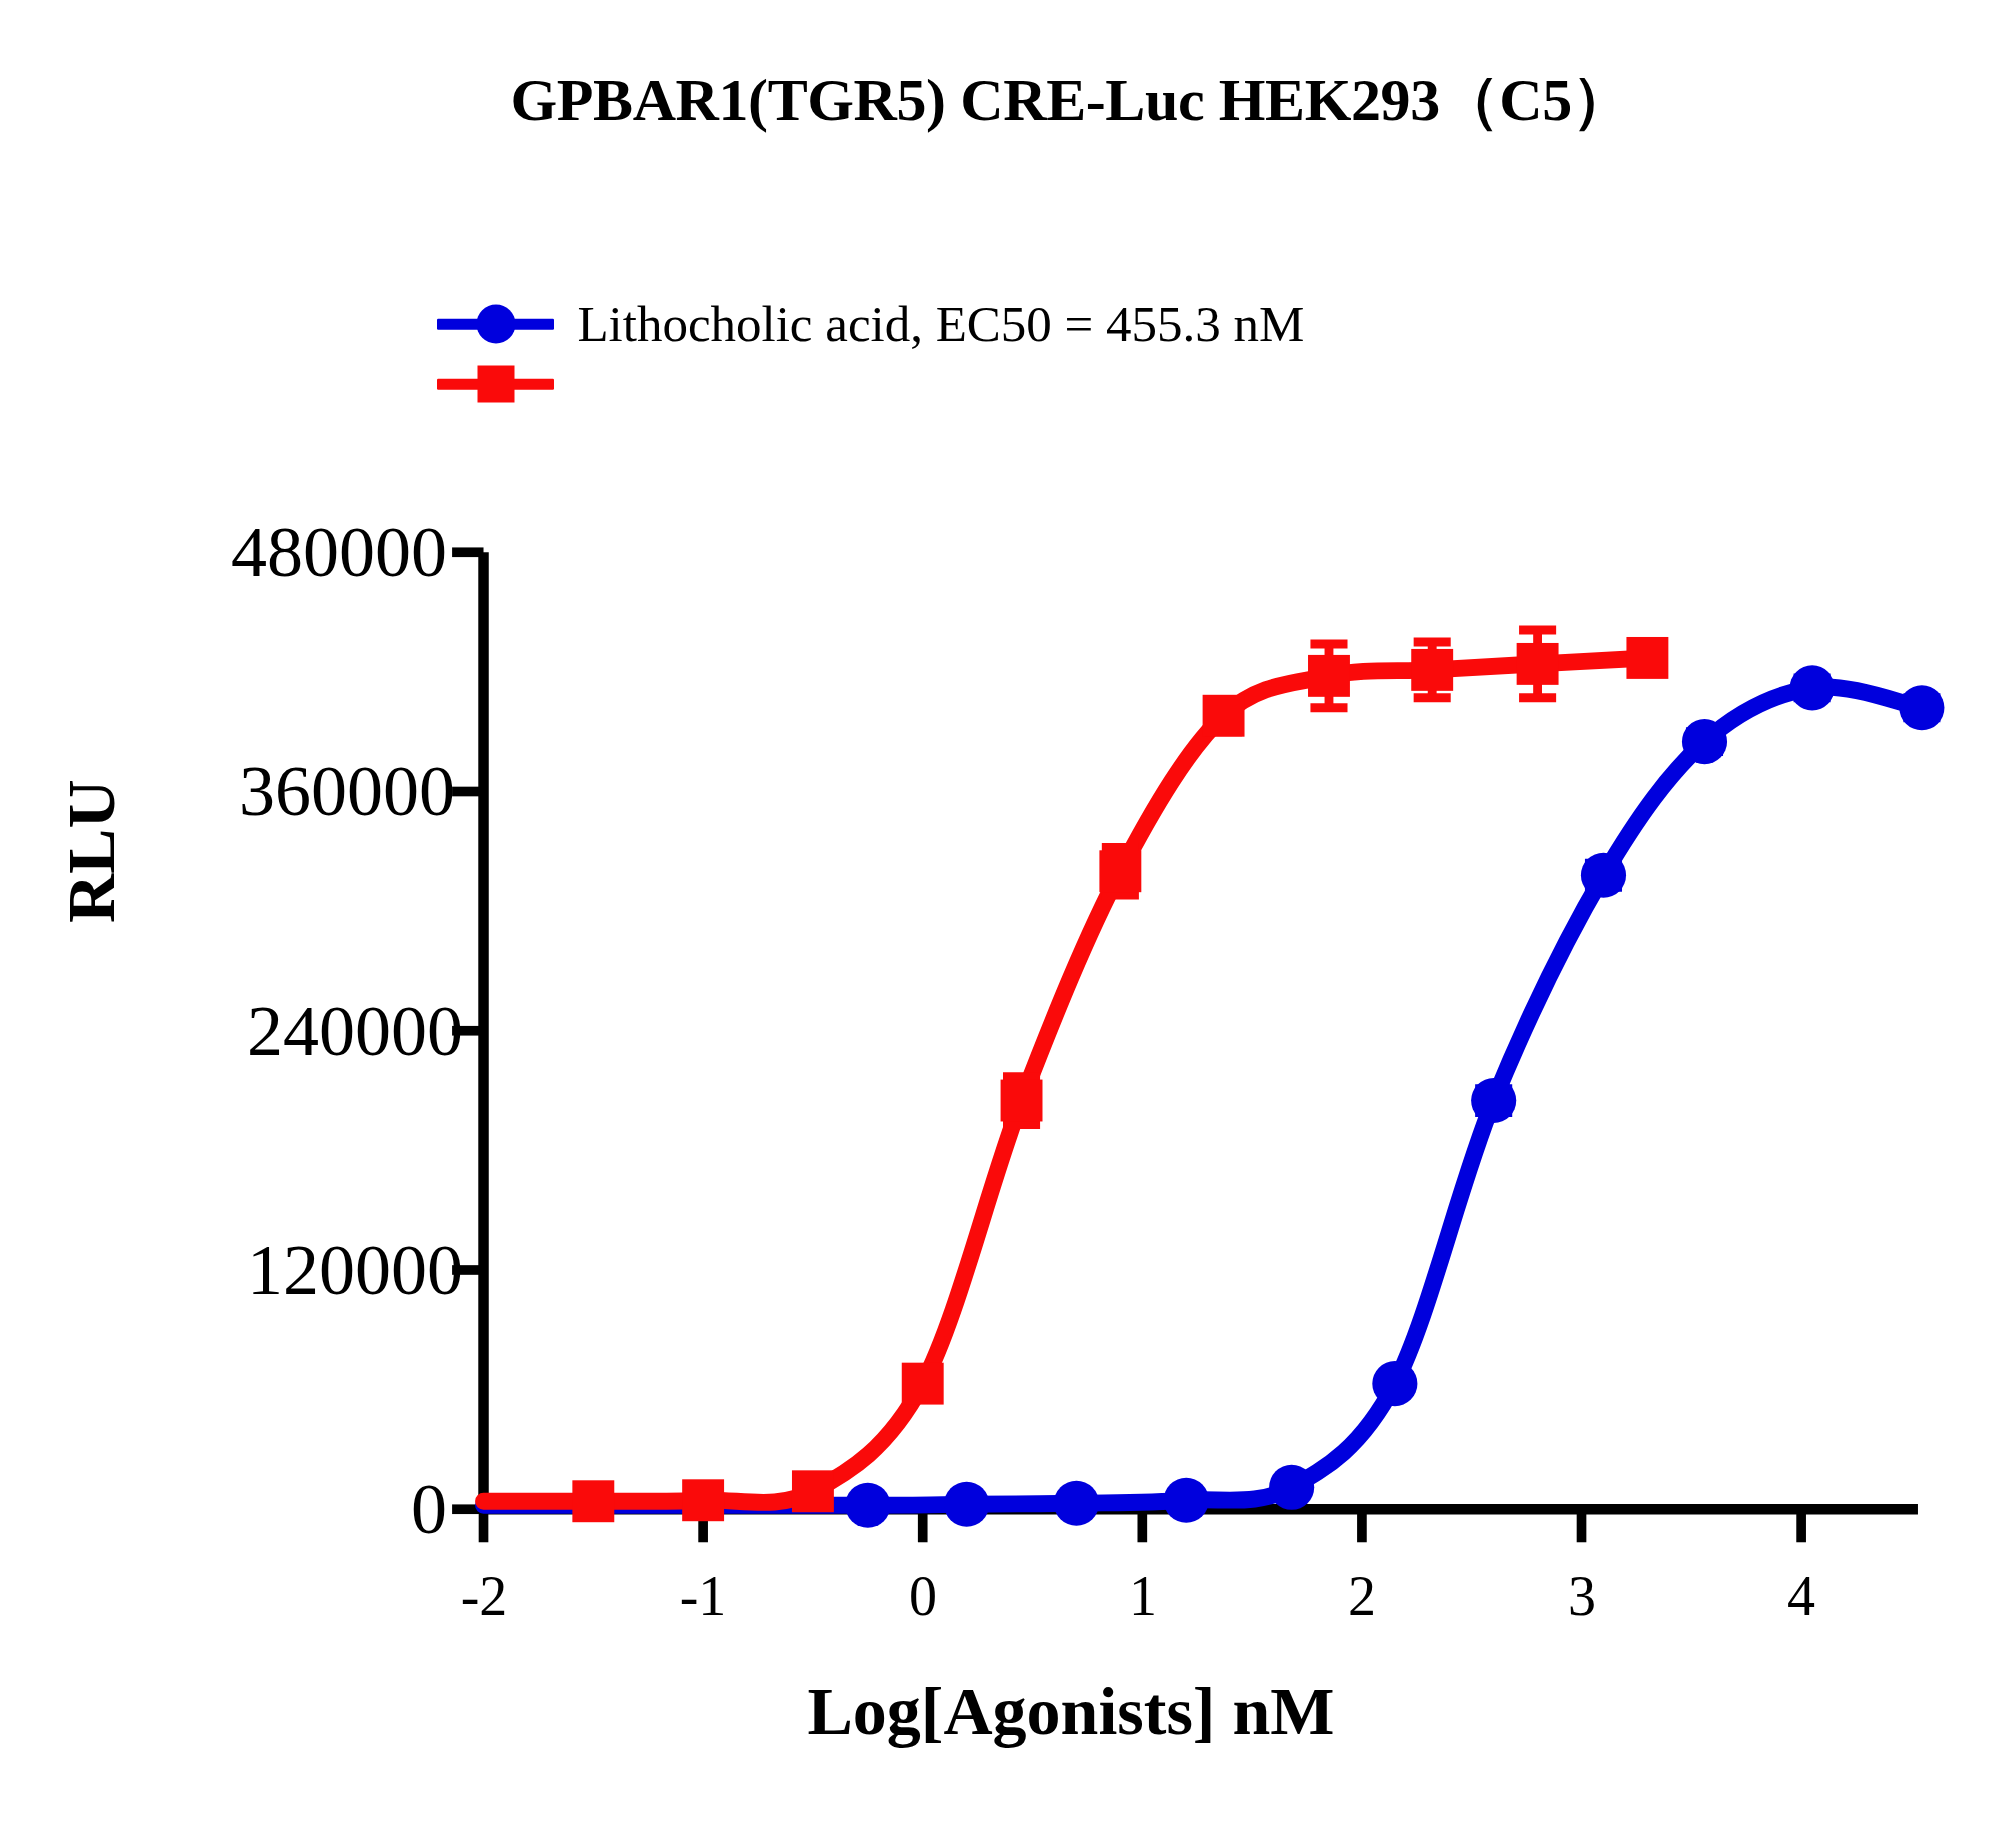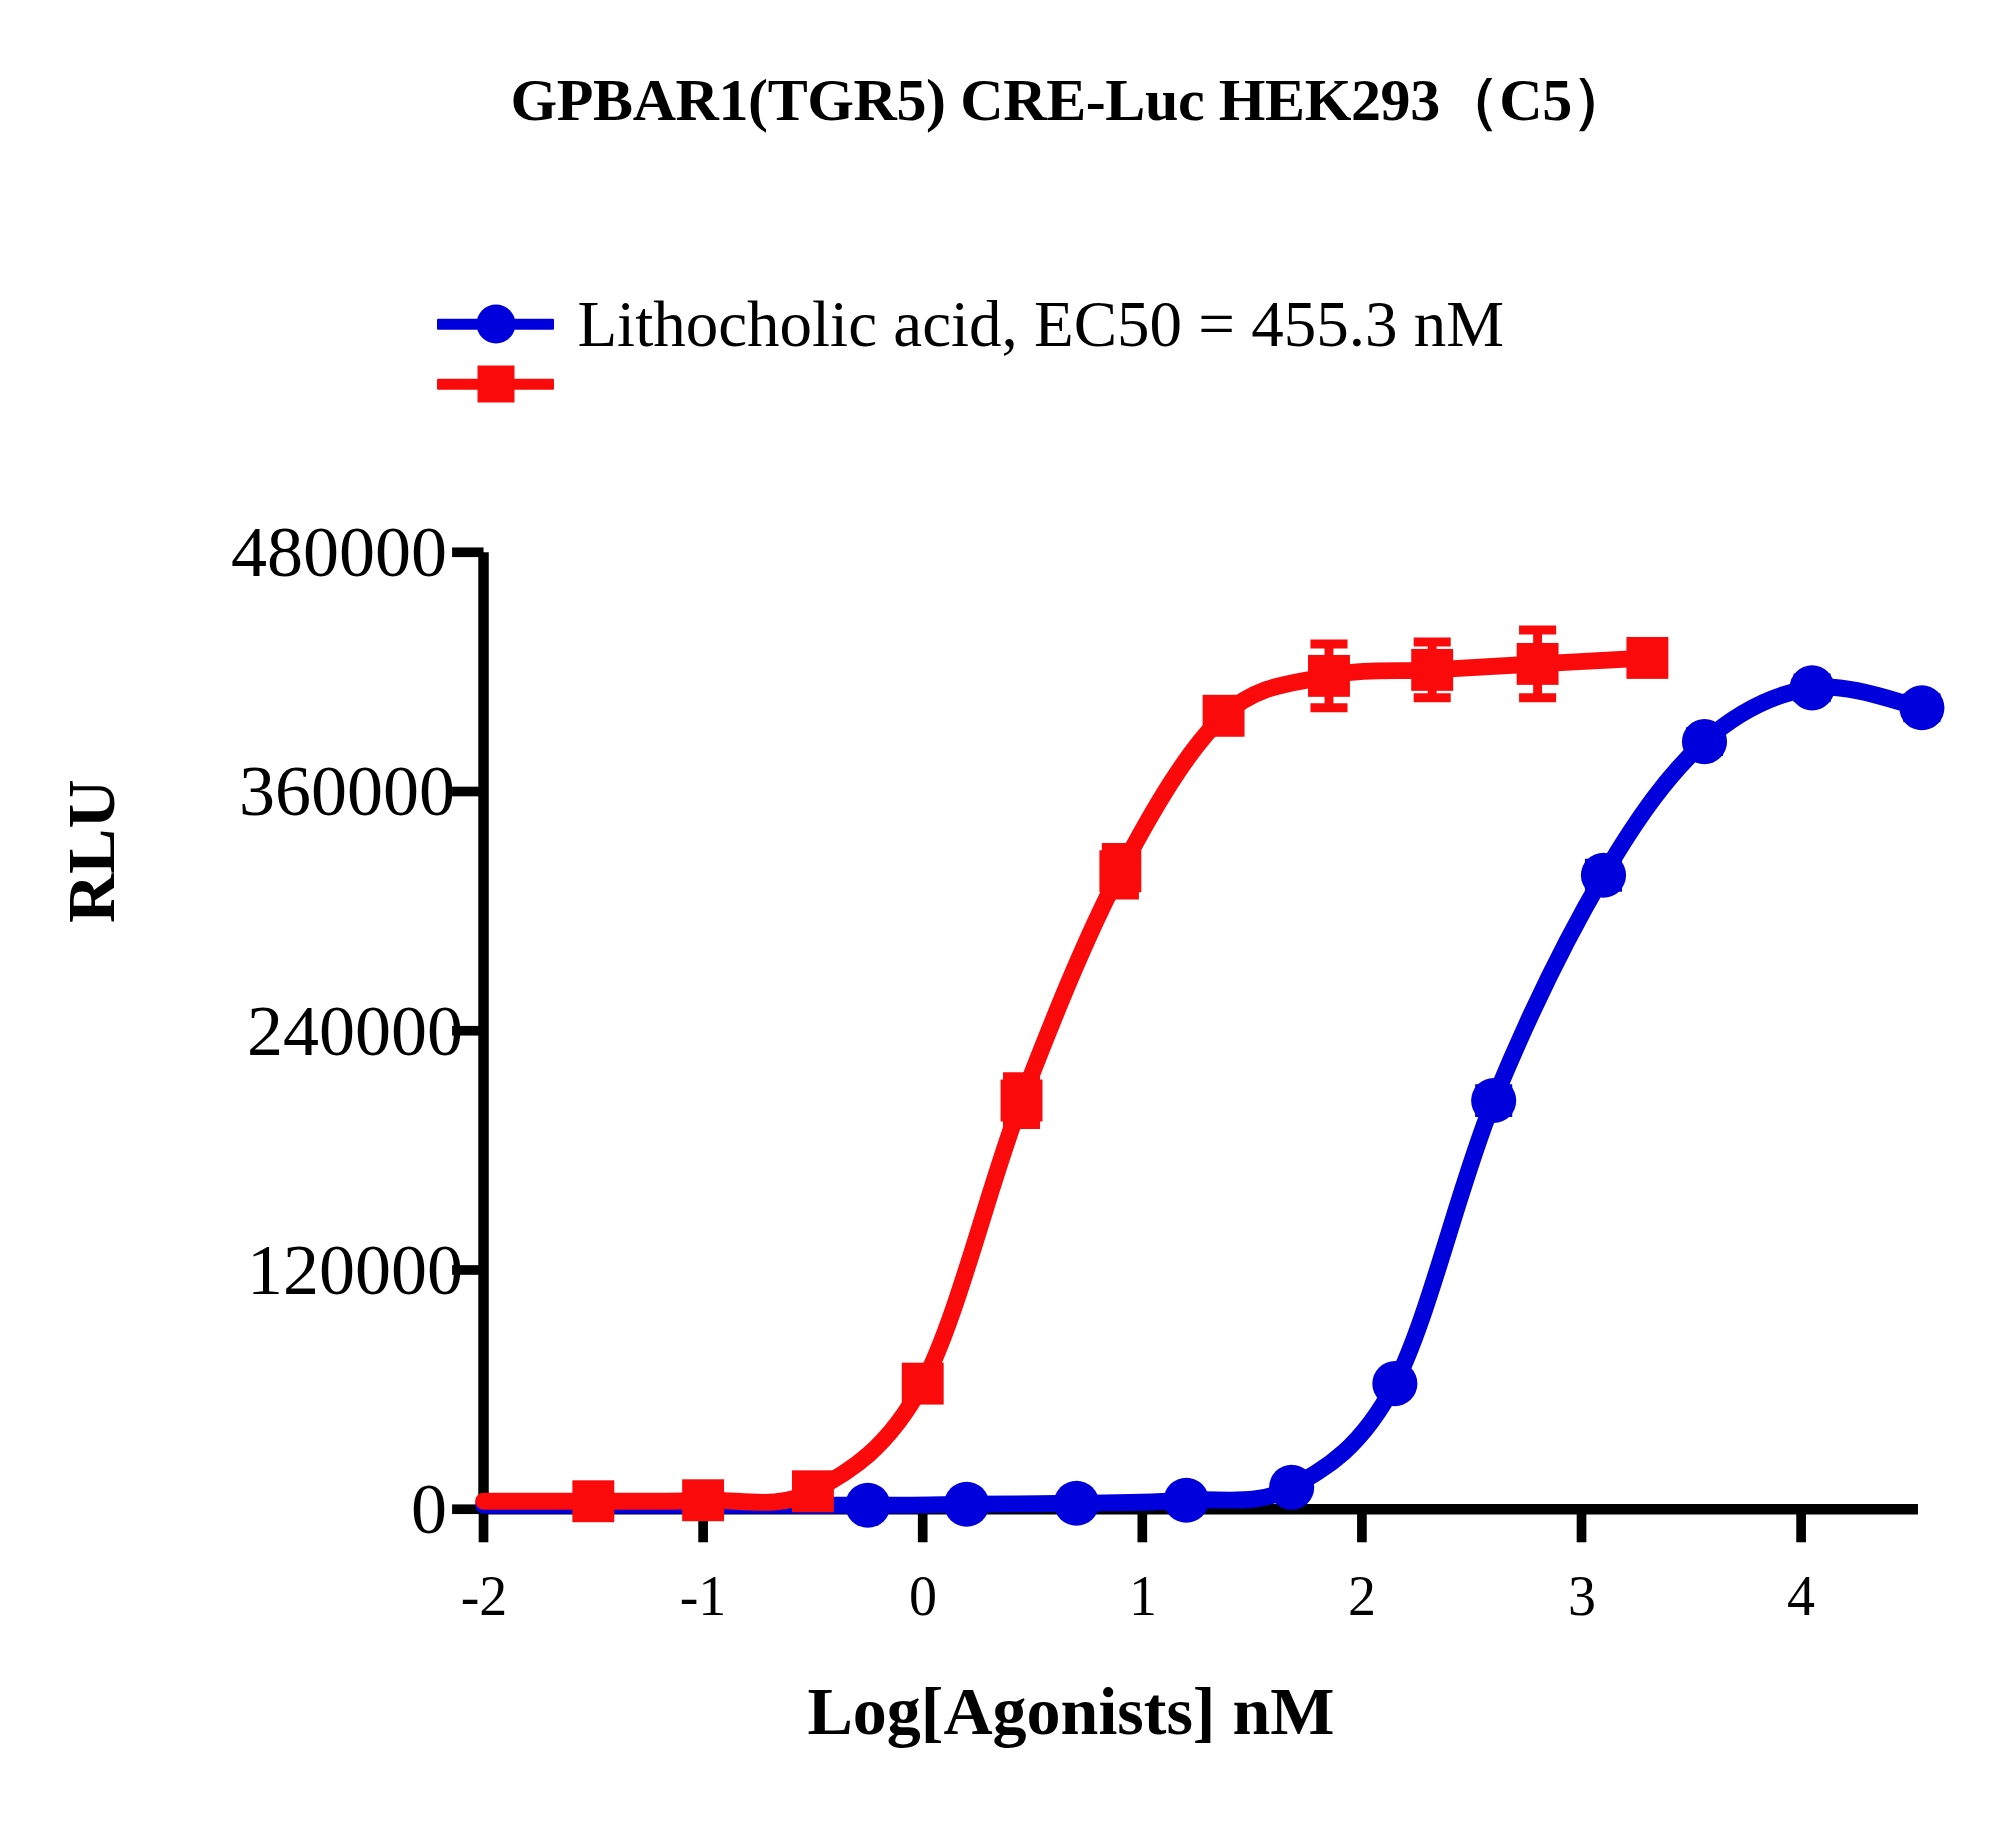--- a/index.html
+++ b/index.html
@@ -20,21 +20,21 @@
   }
   .legend-row.r1{padding-left:437px;}
   .legend-row.r2{padding-left:437px;}
   .legend-key{position:relative;width:117px;height:24px;flex:0 0 117px;}
   .legend-key .bar{position:absolute;left:0;top:50%;transform:translateY(-50%);
     width:117px;height:10.5px;border-radius:1.2px;}
   .legend-key .mk{position:absolute;left:50%;top:50%;transform:translate(-50%,-50%);}
   .mk.circle{width:39px;height:39px;border-radius:50%;}
   .mk.square{width:37px;height:37px;}
   .legend-label{
-    font-family:"Liberation Serif",serif;font-size:65px;
+    font-family:"Liberation Serif",serif;font-size:51px;
     white-space:nowrap;padding-left:23.4px;line-height:1;
   }
 
   .ylabel{
     position:absolute;left:52px;top:923px;
     font-family:"Liberation Serif",serif;font-weight:bold;font-size:68px;
     transform:rotate(-90deg);transform-origin:left top;
     white-space:nowrap;
   }
   .xlabel{

